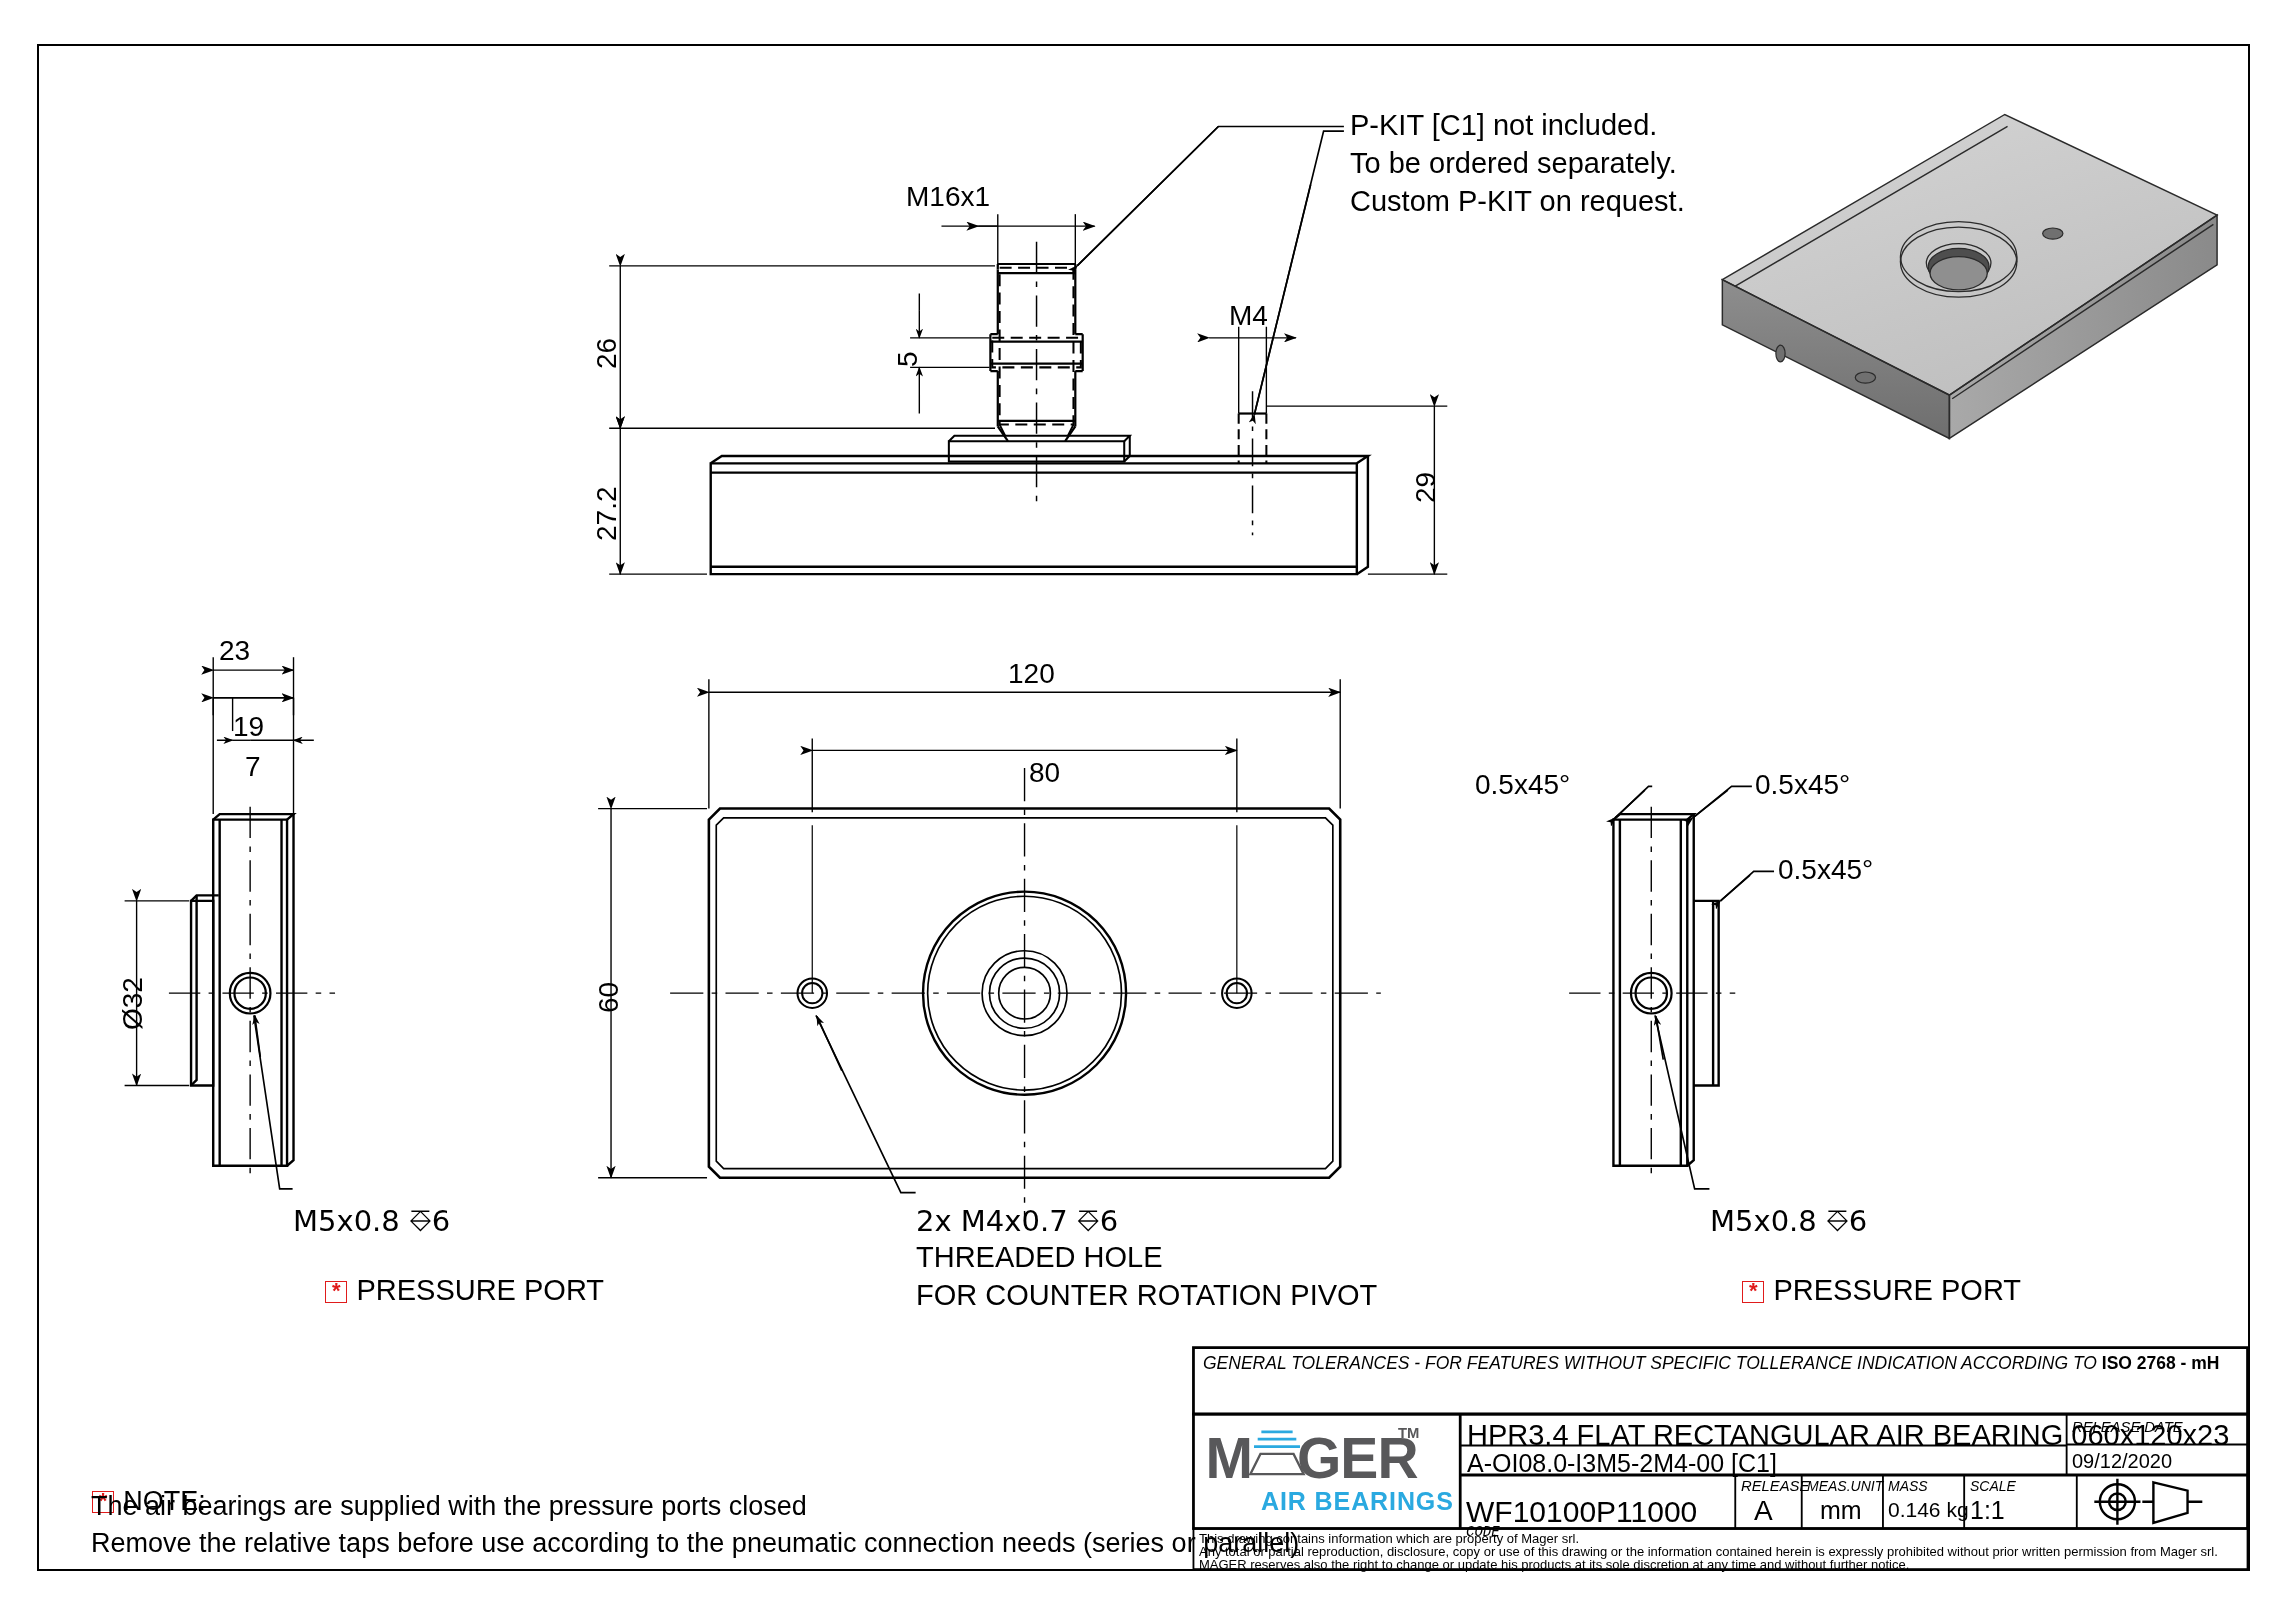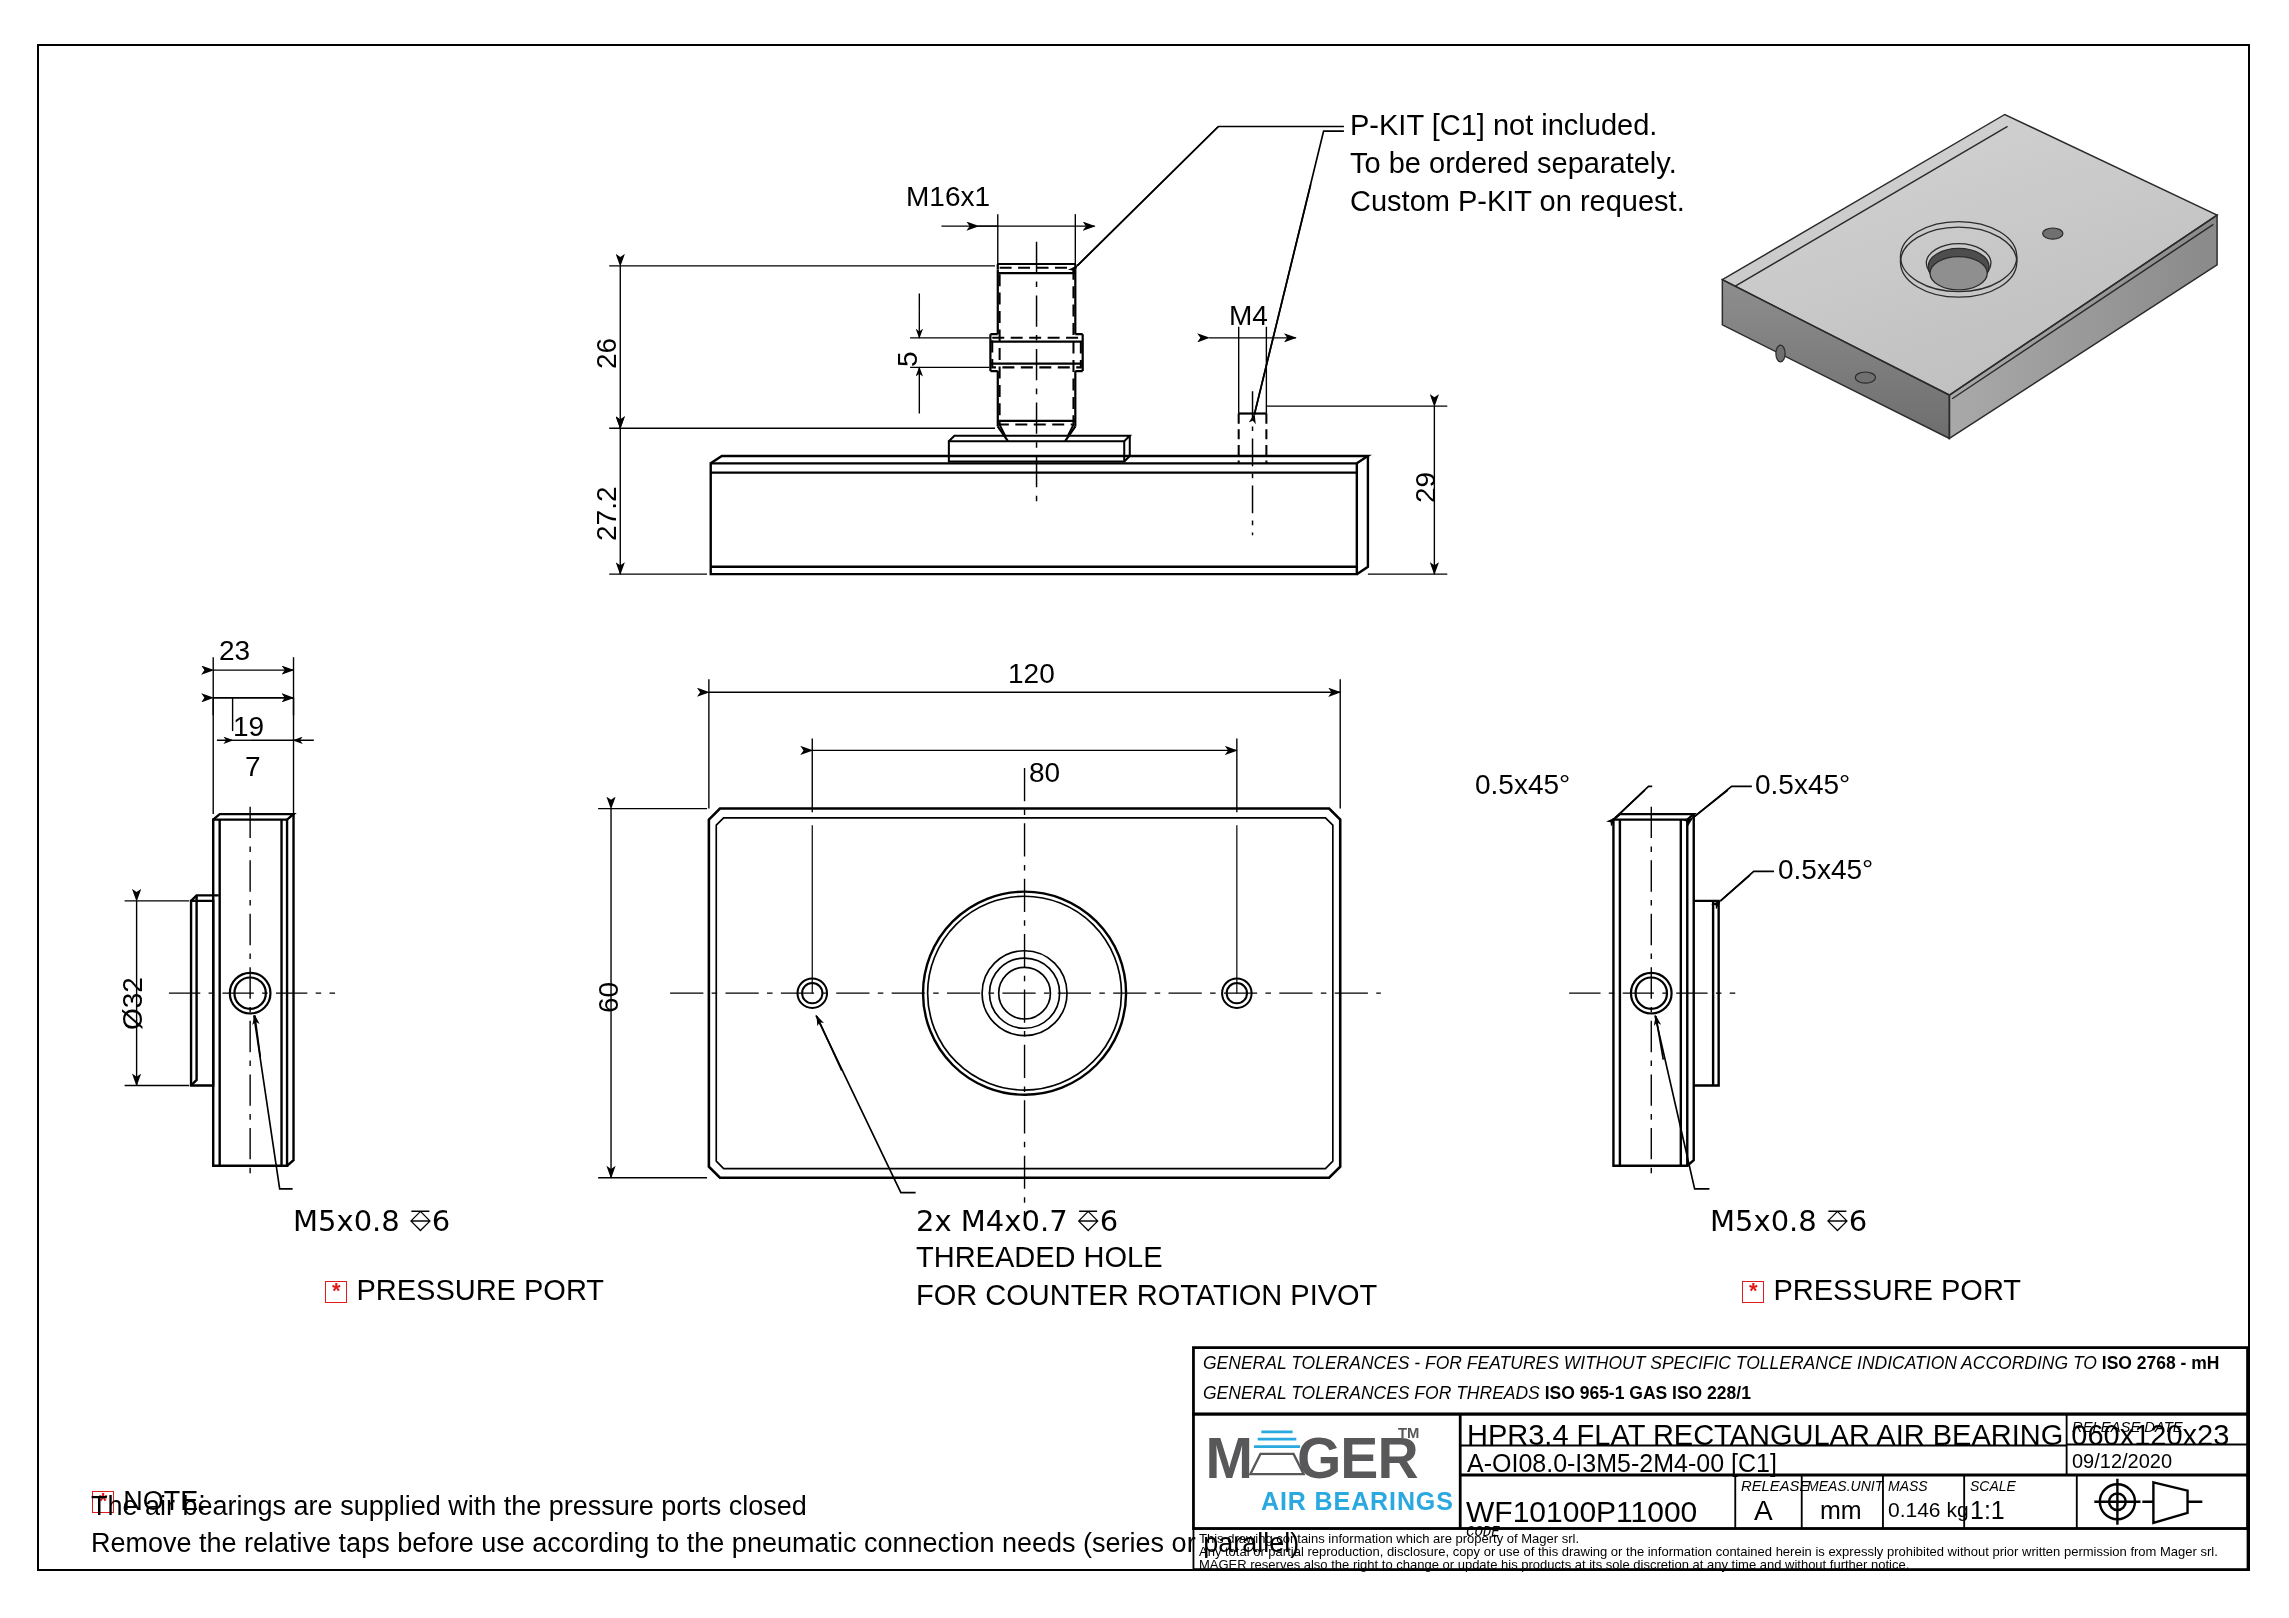--- a/index.html
+++ b/index.html
@@ -373,23 +373,20 @@
 
   <div class="txt note" style="left:62px;top:1455px;">
     <span class="astbox">*</span><span style="margin-left:9.2px;">NOTE:</span>
   </div>
   <div class="txt note" style="left:91px;top:1491px;">The air bearings are supplied with the pressure ports closed</div>
   <div class="txt note" style="left:91px;top:1528px;">Remove the relative taps before use according to the pneumatic connection needs (series or parallel)</div>
 
   <div class="tbl-cell" style="left:1203px;top:1353px;width:1038px;font-size:17.5px;">
     <span class="it">GENERAL TOLERANCES - FOR FEATURES WITHOUT  SPECIFIC TOLLERANCE INDICATION ACCORDING TO </span><span style="font-weight:bold;">ISO 2768 - mH</span>
   </div>
-  <div class="tbl-cell" style="left:1203px;top:1383px;width:1038px;font-size:17.5px;">
-    <span class="it">GENERAL TOLERANCES FOR THREADS  </span><span style="font-weight:bold;">ISO 965-1 GAS ISO 228/1</span>
-  </div>
 
   <div class="tb" style="left:1200px;top:1419px;width:257px;height:103px;">
     <div style="position:absolute;left:5.5px;top:5.5px;font-size:57px;font-weight:bold;letter-spacing:-0.9px;color:#58585a;font-family:'Liberation Sans',sans-serif;">M&nbsp;&nbsp;&nbsp;GER</div>
     <svg style="position:absolute;left:0;top:0;width:257px;height:103px;" viewBox="0 0 278 112" width="257" height="103">
       <g stroke="#2aa9e0" stroke-width="3" fill="none">
         <path d="M66,14 L100,14 M62,22 L104,22 M58,30 L108,30"></path>
       </g>
       <g stroke="#58585a" stroke-width="2.5" fill="none">
         <path d="M54,60 L112,60 L101,38 L65,38 Z"></path>
       </g>

